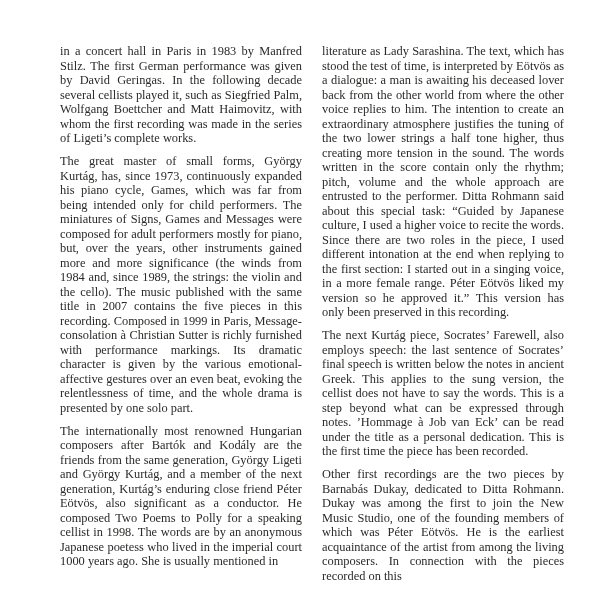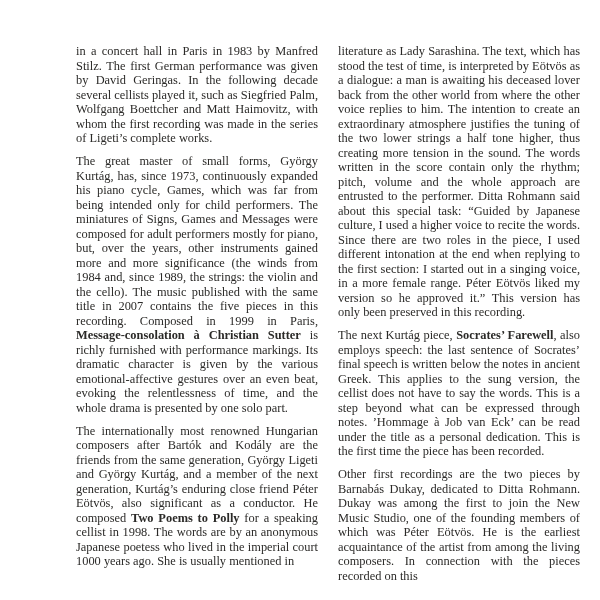--- a/index.html
+++ b/index.html
@@ -6,21 +6,21 @@
     margin: 0;
     padding: 0;
     background: #ffffff;
   }
   .page {
     position: relative;
     width: 600px;
     height: 600px;
     background: var(--page-bg, #ffffff);
     box-sizing: border-box;
-    padding: 44px 44px 0 76px;
+    padding: 44px 44px 0 60px;
     overflow: hidden;
   }
   .columns {
     display: flex;
     gap: 20px;
   }
   .column {
     width: 242px;
     flex: 0 0 242px;
     font-family: "Liberation Serif", "DejaVu Serif", serif;
@@ -28,21 +28,21 @@
     line-height: 14.5px;
     color: var(--text-color, #2b2a28);
     text-align: justify;
     text-justify: inter-word;
     hyphens: none;
   }
   .column p {
     margin: 0 0 8.5px 0;
   }
   .column .bold {
-    font-weight: bold;
+    font-weight: normal;
     color: var(--text-color, #2b2a28);
   }
 </style>
 </head>
 <body>
 
 <div class="page">
   <div class="columns">
     <div class="column">
         <p><span>in a concert hall in Paris in 1983 by Manfred Stilz. The first German performance was given by David Geringas. In the following decade several cellists played it, such as Siegfried Palm, Wolfgang Boettcher and Matt Haimovitz, with whom the first recording was made in the series of Ligeti’s complete works.</span></p>

